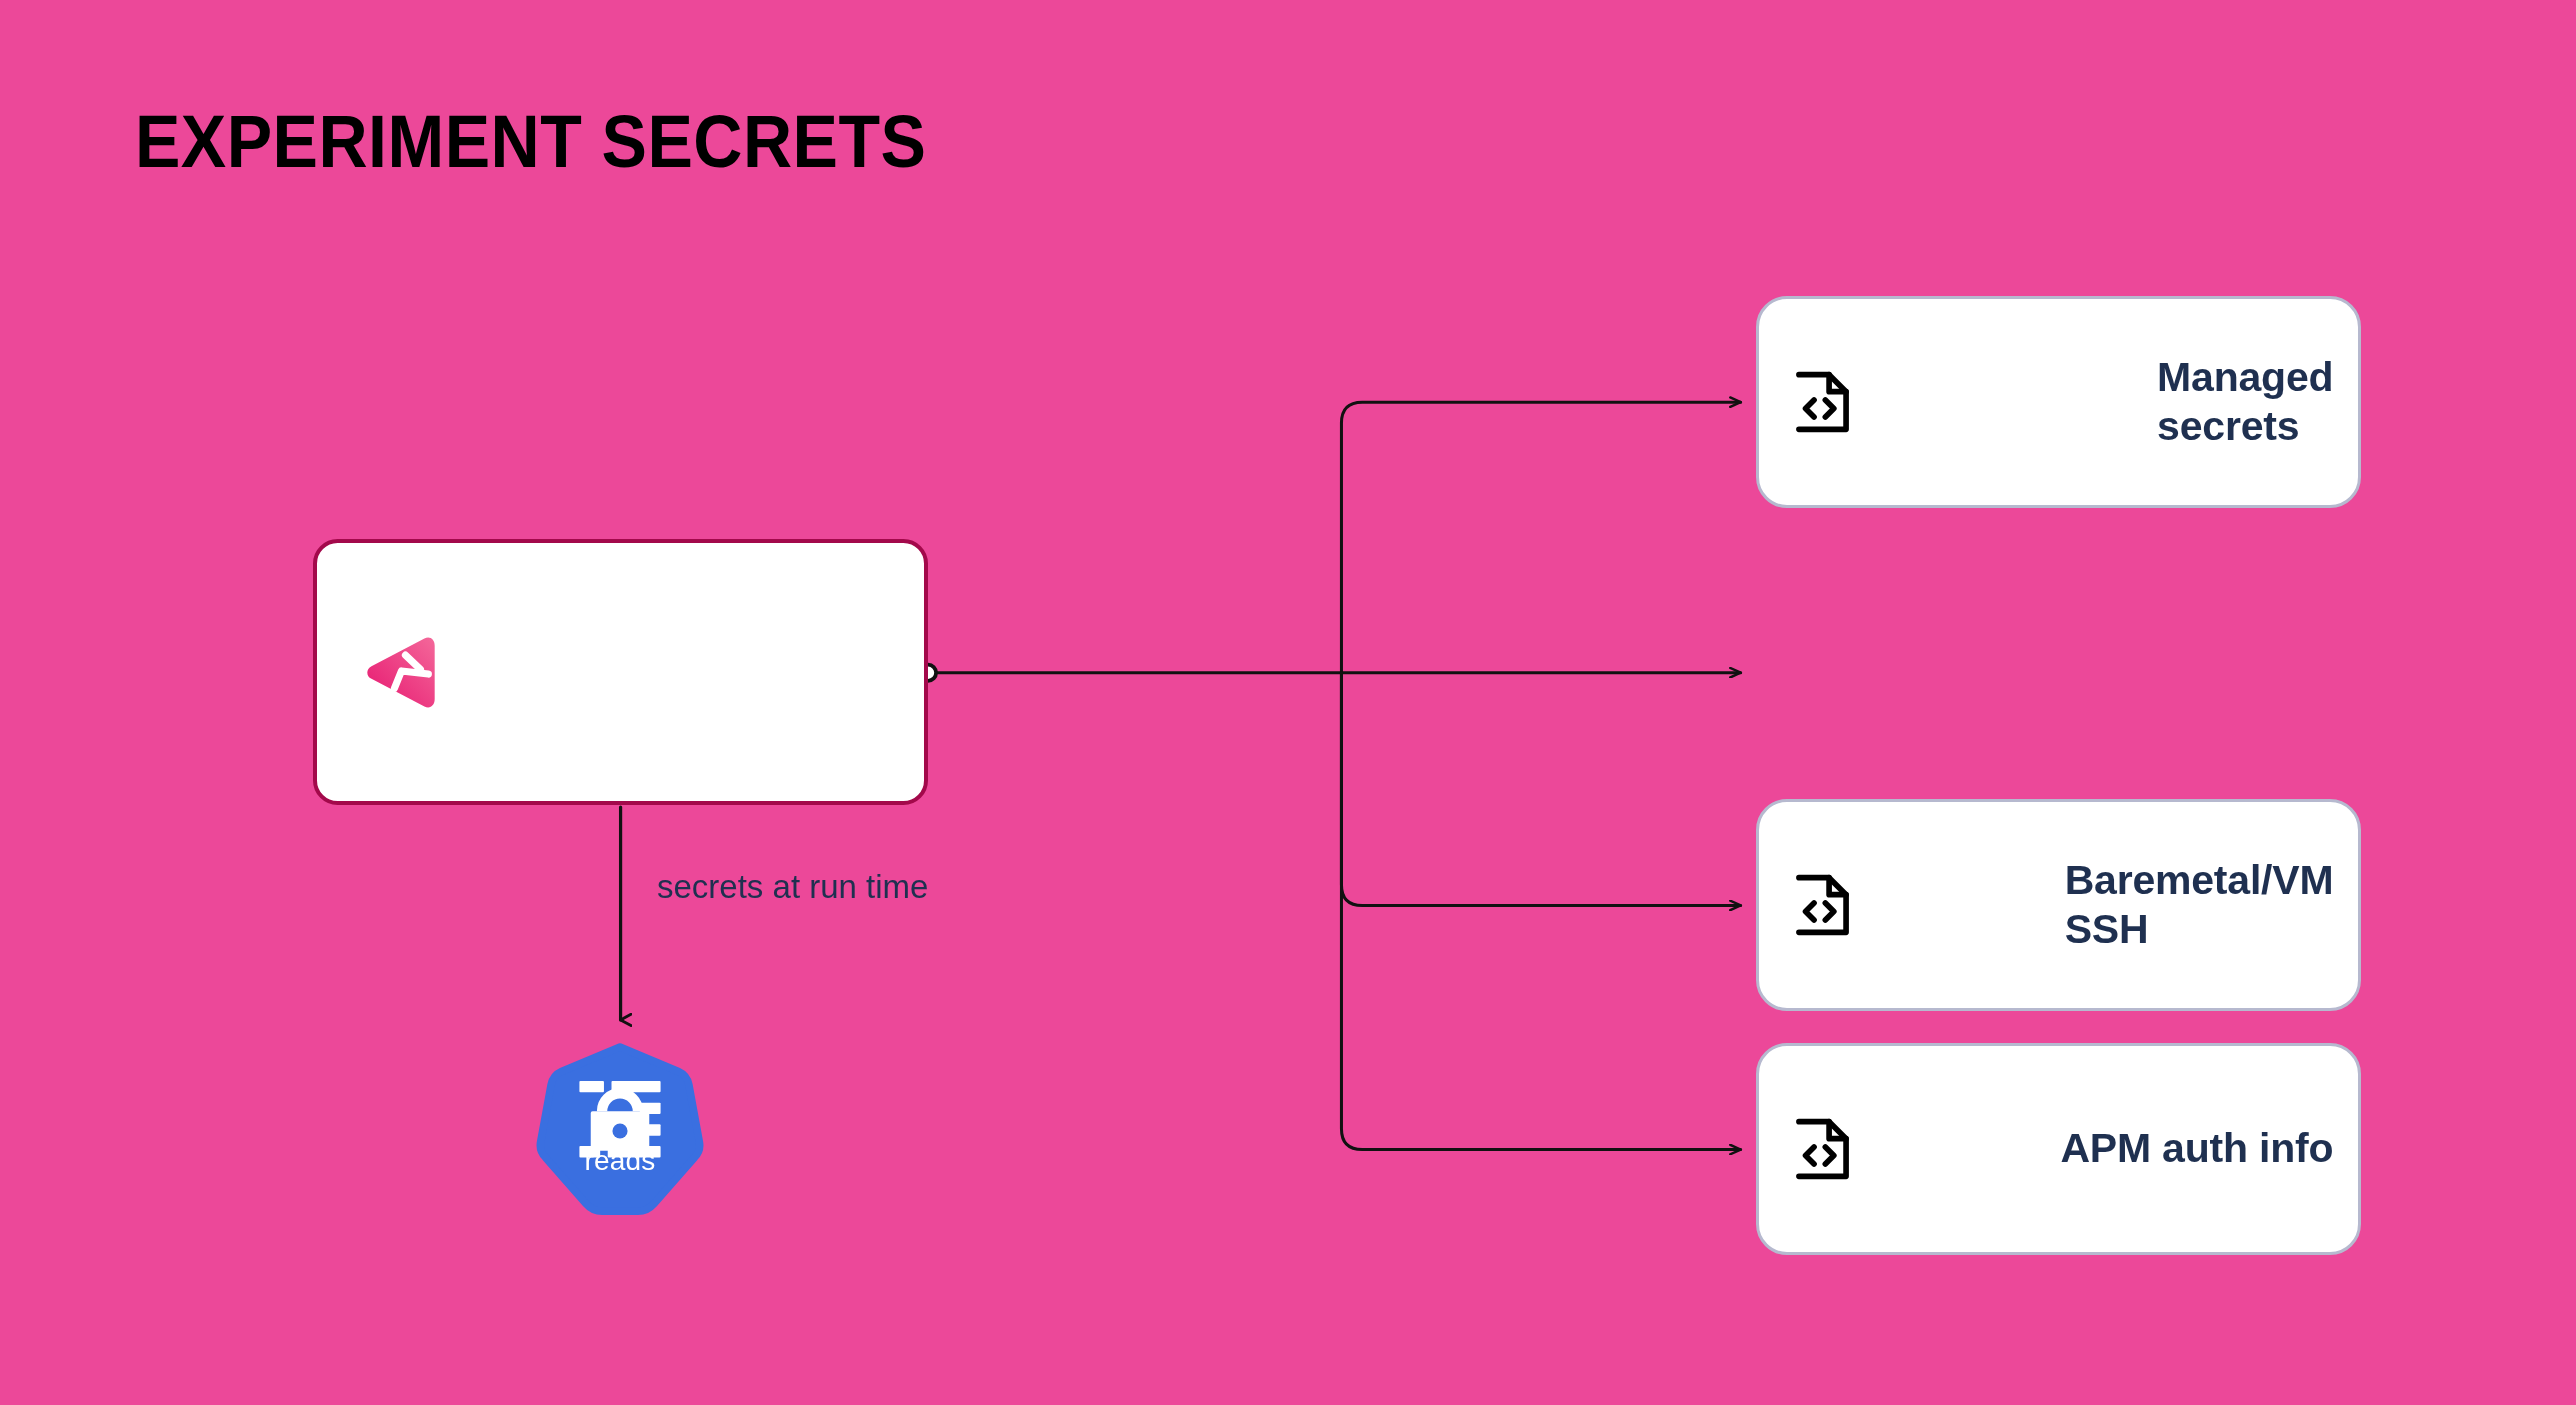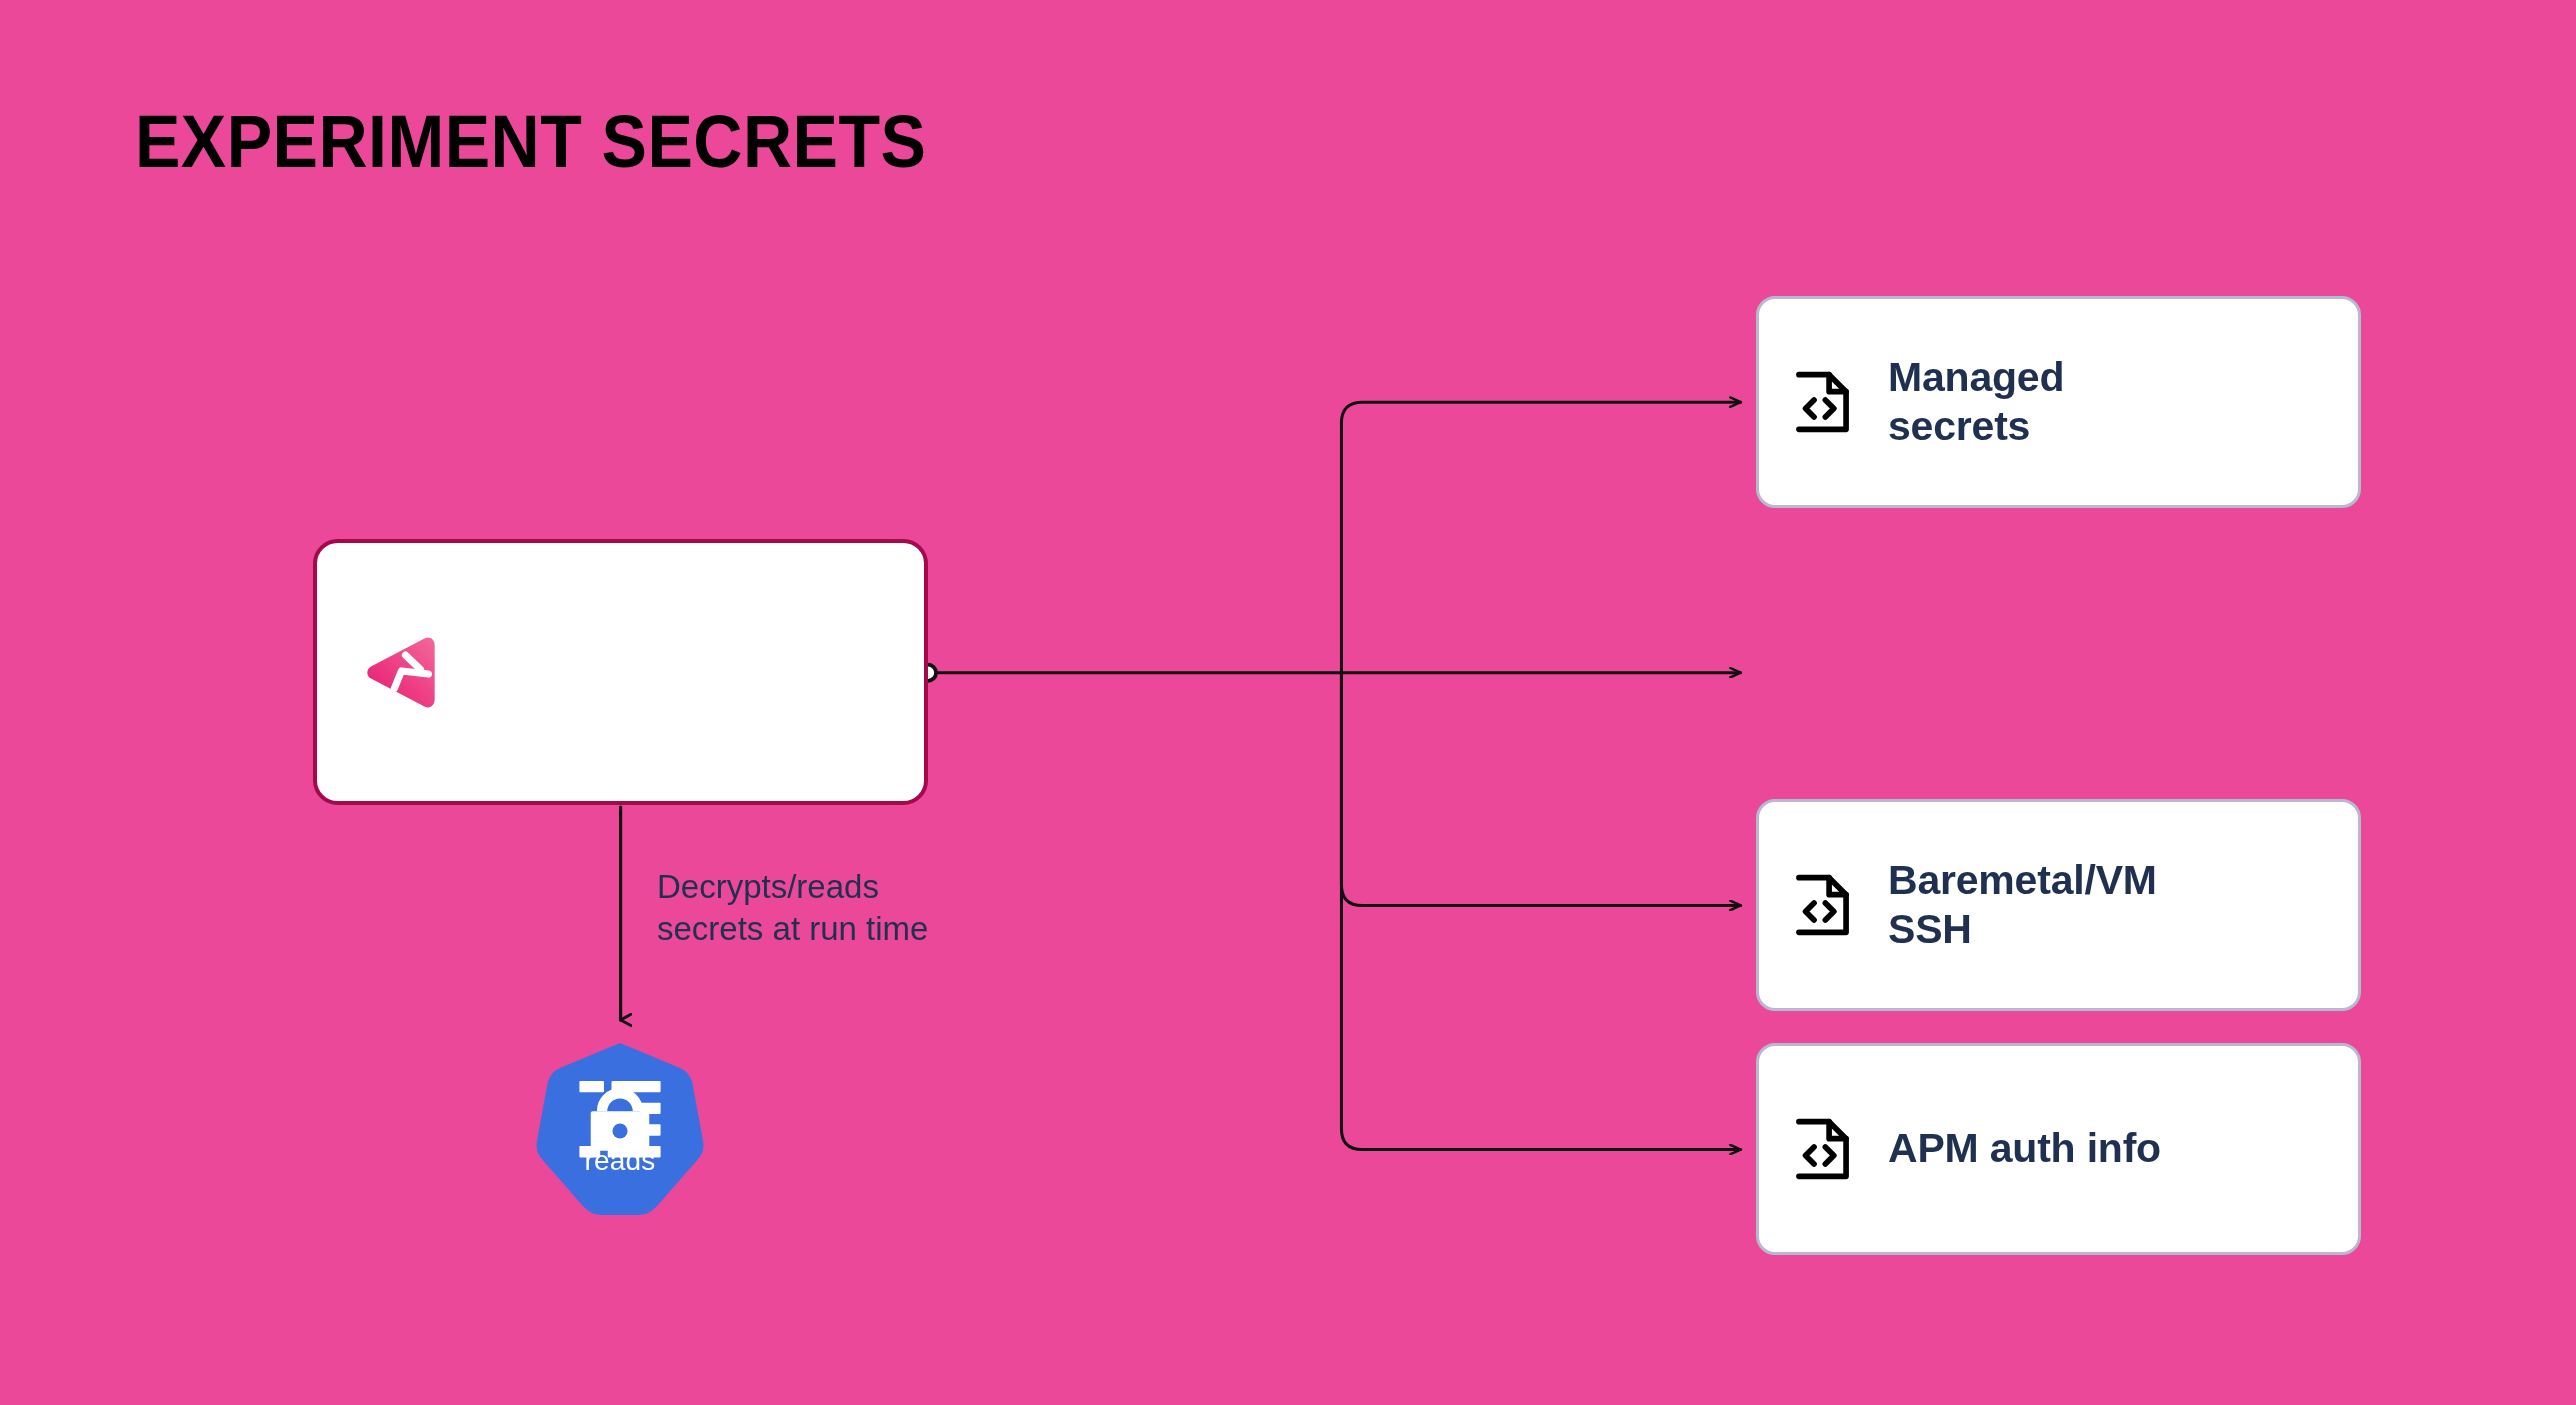--- a/index.html
+++ b/index.html
@@ -103,25 +103,26 @@
     letter-spacing: 0.2px;
   }
 
   
   .card {
     position: absolute;
     left: 1756px;
     width: 605px;
     box-sizing: border-box;
     border: 3.8px solid #b6b9cf;
-    border-radius: 19px;
+    border-radius: 31px;
     background: #ffffff;
     display: flex;
     align-items: center;
     padding: 0 24.6px 0 34px;
+    justify-content: space-between;
   }
   .card-icon {
     width: 59px;
     height: 66px;
     flex: 0 0 59px;
     margin-right: 36px;
   }
   .card-label {
     font-size: 41px;
     font-weight: 700;
@@ -176,21 +177,20 @@
   <div id="pod-node">
     <svg id="pod-logo" viewBox="0 0 100 100">
       <path d="M92,16 C92,8 86,3.5 79,7 L12,42 C5,45.5 5,54.5 12,58 L79,93
                C86,96.5 92,92 92,84 Z" fill="url(#gremlinGrad)"></path>
       <path d="M55,28 L74,46" stroke="#ffffff" stroke-width="9" stroke-linecap="round" fill="none"></path>
       <path d="M41,70 L50,48 L84,52" stroke="#ffffff" stroke-width="9" stroke-linecap="round" stroke-linejoin="round" fill="none"></path>
     </svg>
   </div>
 
   <div id="edge-label">
-    <div>Decrypts/reads</div>
     <div>secrets at run time</div>
   </div>
 
   <div id="secret-node">
     <svg viewBox="0 0 178 185" width="168" height="175">
       <path d="M89,4 L151,30 Q160,34 162,44 L173,104 Q175,114 168,121 L125,170
                Q118,178 108,178 L70,178 Q60,178 53,170 L10,121 Q3,114 5,104
                L16,44 Q18,34 27,30 Z" fill="#3a6fe0" stroke="#3a6fe0" stroke-width="8" stroke-linejoin="round"></path>
 
       <rect x="46" y="40" width="26" height="12" fill="#ffffff" rx="1"></rect>

